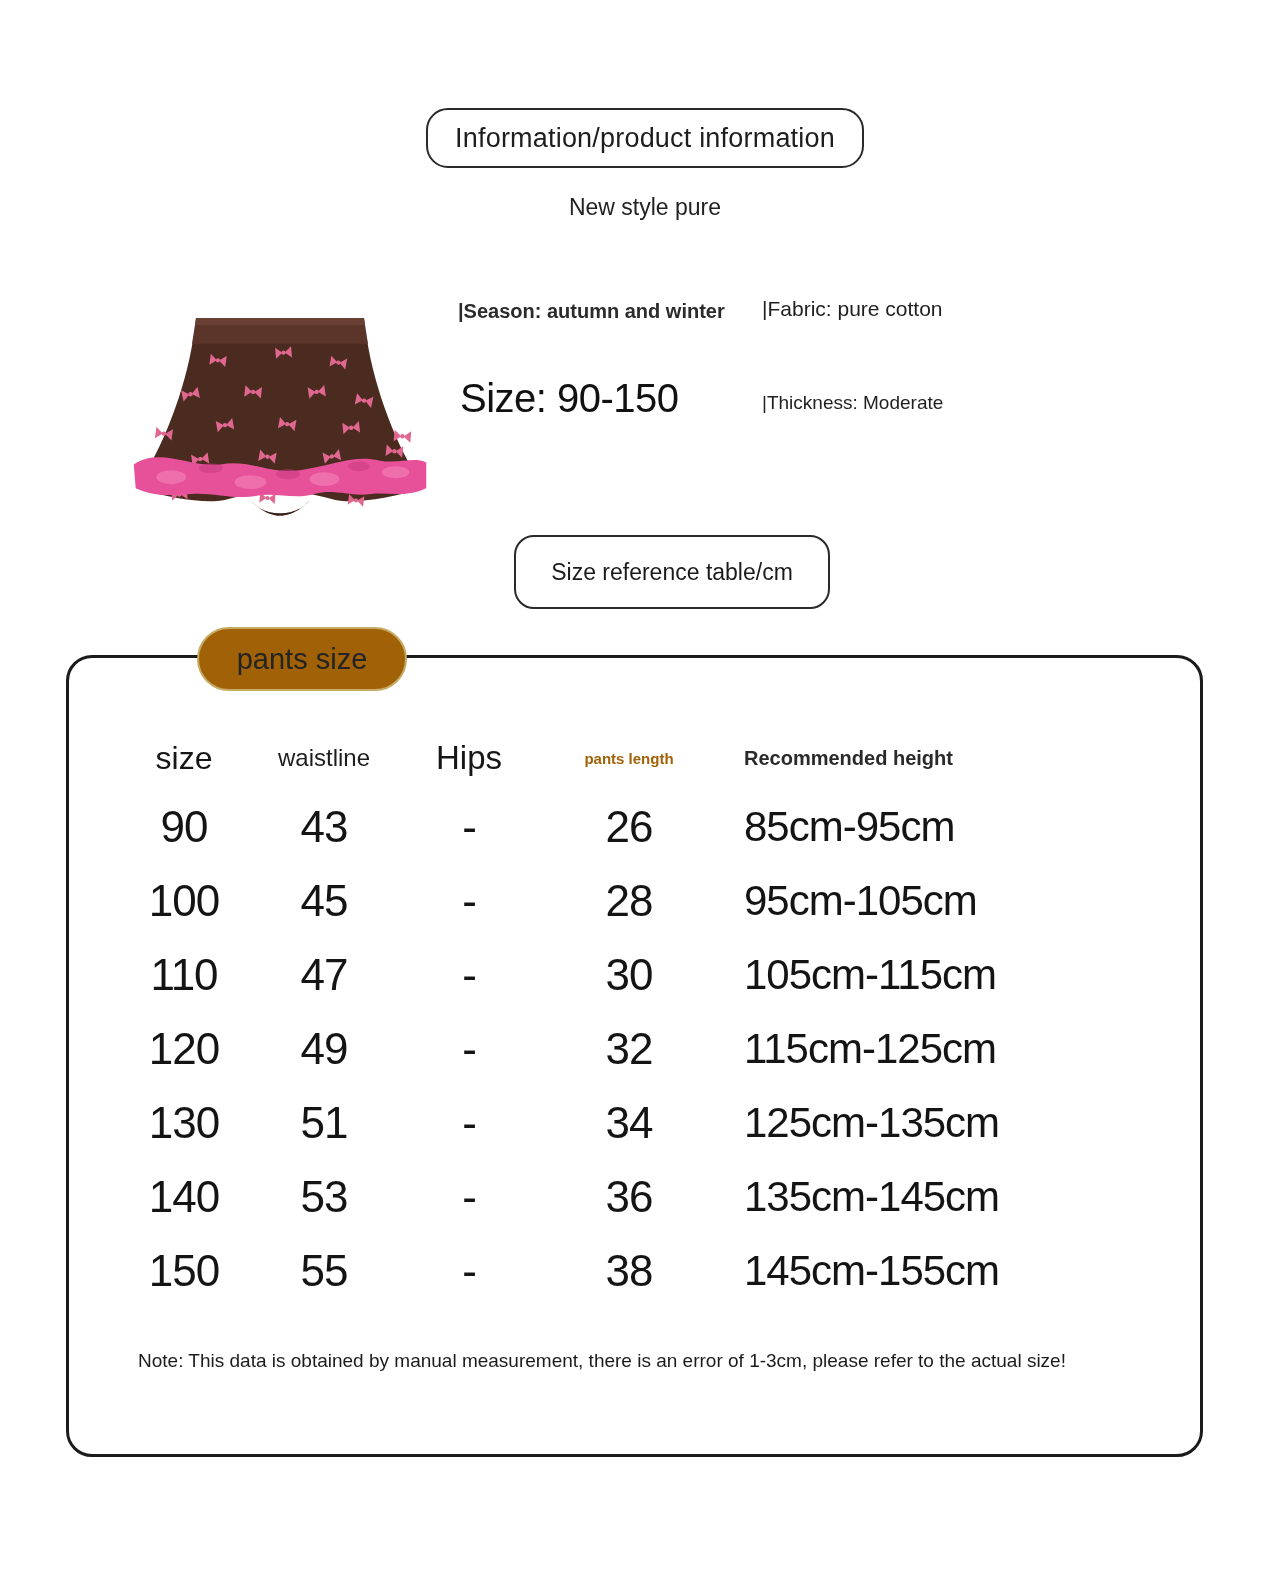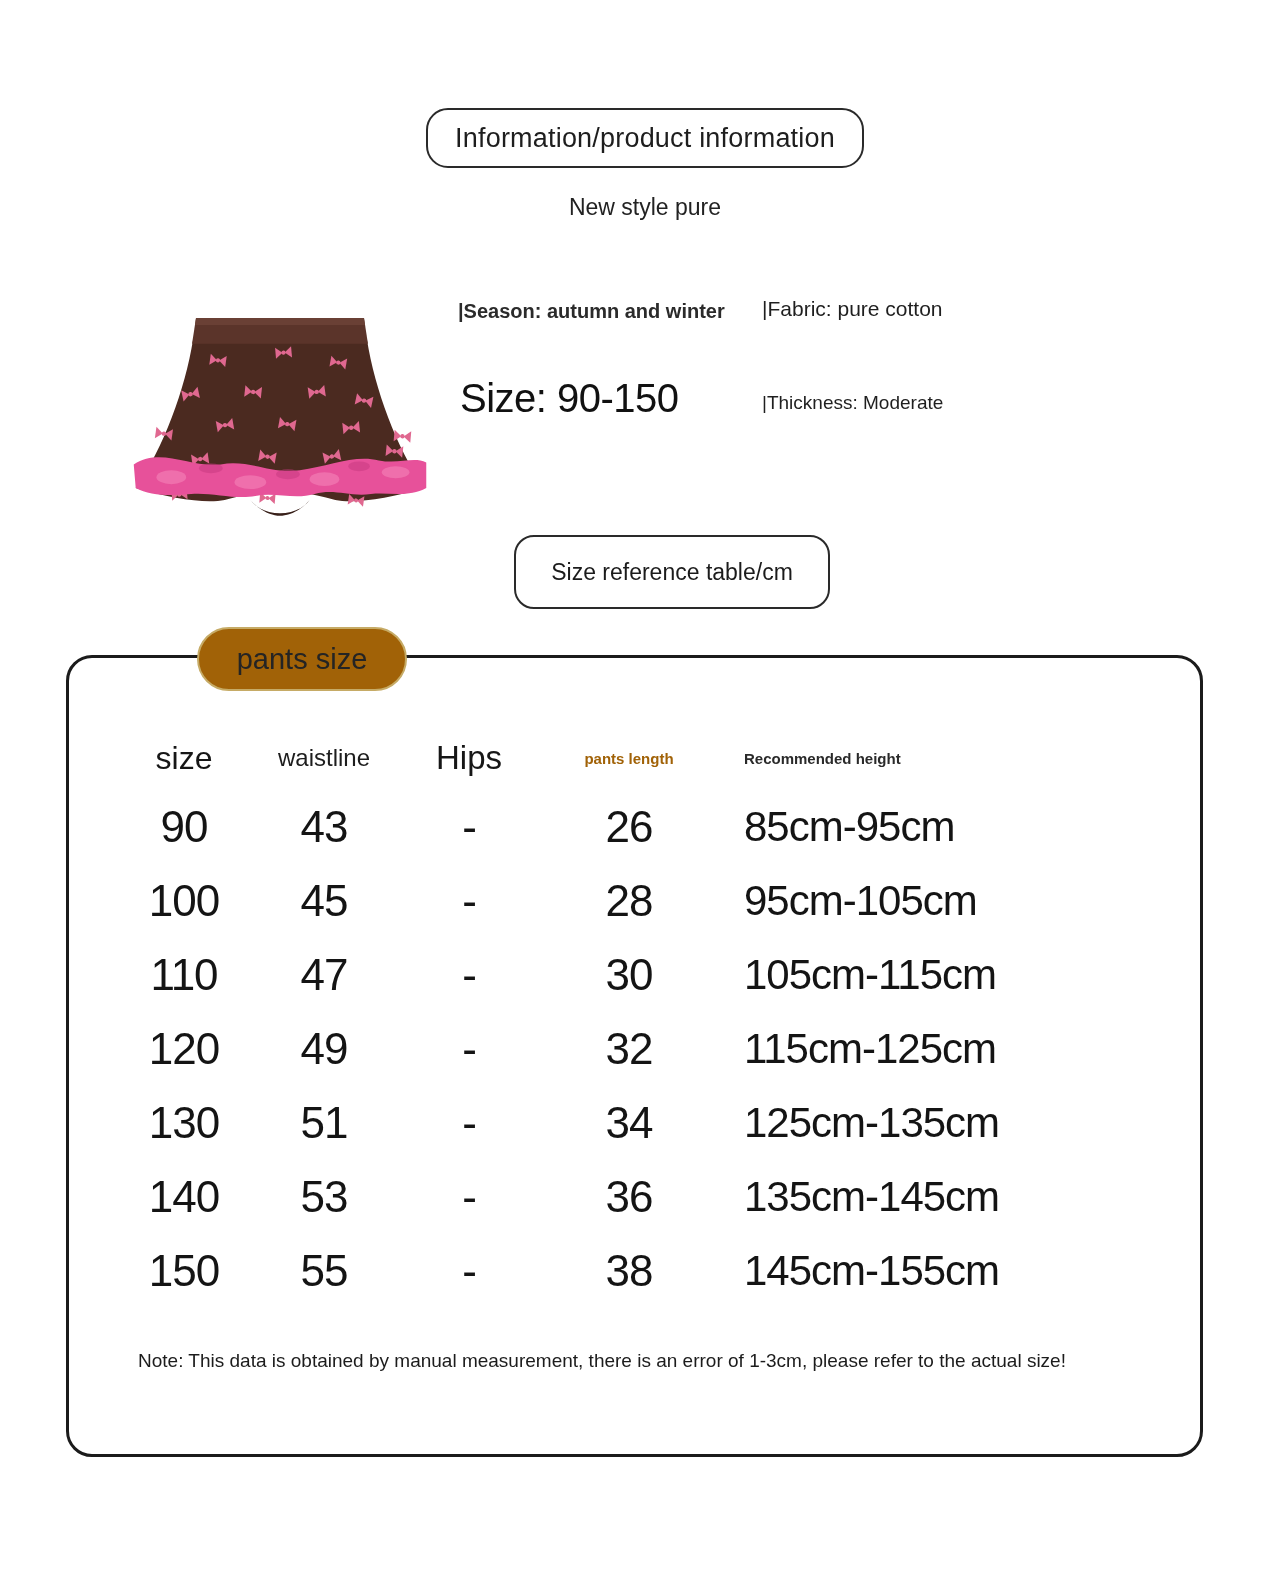--- a/index.html
+++ b/index.html
@@ -73,21 +73,21 @@
     display: flex; align-items: center; justify-content: center;
     height: 74px; white-space: nowrap;
   }
   .size-table .head { height: 64px; }
   .size-table .col-4 { justify-content: flex-start; padding-left: 30px; }
 
   .h-0 { font-size: 32px; font-weight: 400; color: #161616; }
   .h-1 { font-size: 24px; font-weight: 400; color: #1d1d1d; }
   .h-2 { font-size: 33px; font-weight: 400; color: #161616; }
   .h-3 { font-size: 15px; font-weight: 600; color: #a16207; }
-  .h-4 { font-size: 15px; font-weight: 600; color: #2a2a2a; }
+  .h-4 { font-size: 20px; font-weight: 600; color: #2a2a2a; }
 
   .d-0, .d-1, .d-2, .d-3 { font-size: 44px; font-weight: 400; letter-spacing: -1px; color: #141414; }
   .d-4 { font-size: 42px; font-weight: 400; letter-spacing: -1px; color: #141414; }
 
   .note {
     position: absolute; left: 69px; top: 692px;
     width: 1020px; font-size: 19px; font-weight: 400; color: #1c1c1c;
     white-space: nowrap;
   }
 </style>

